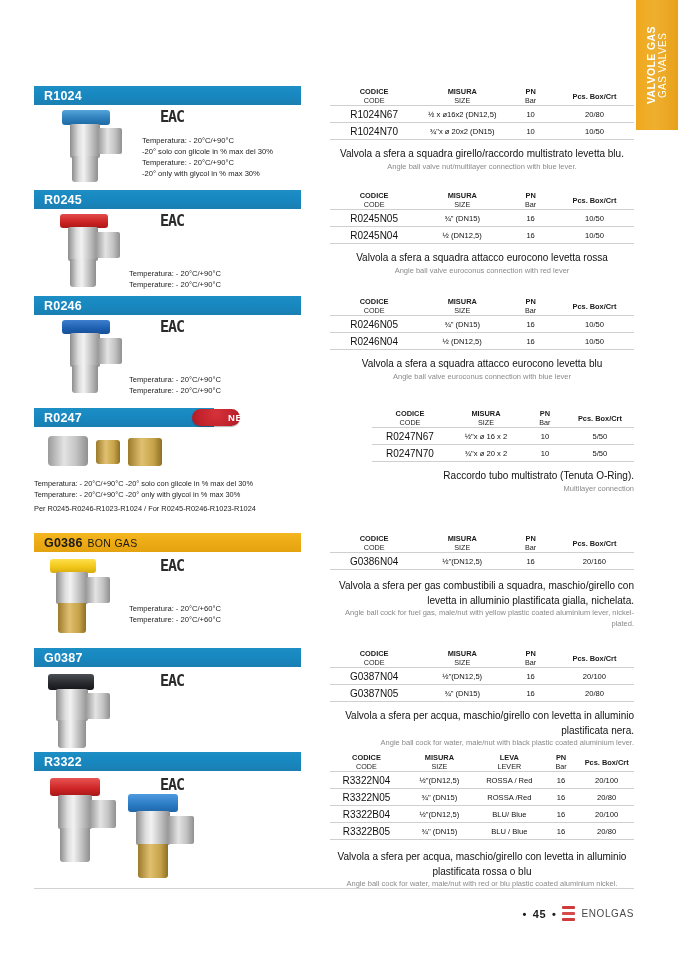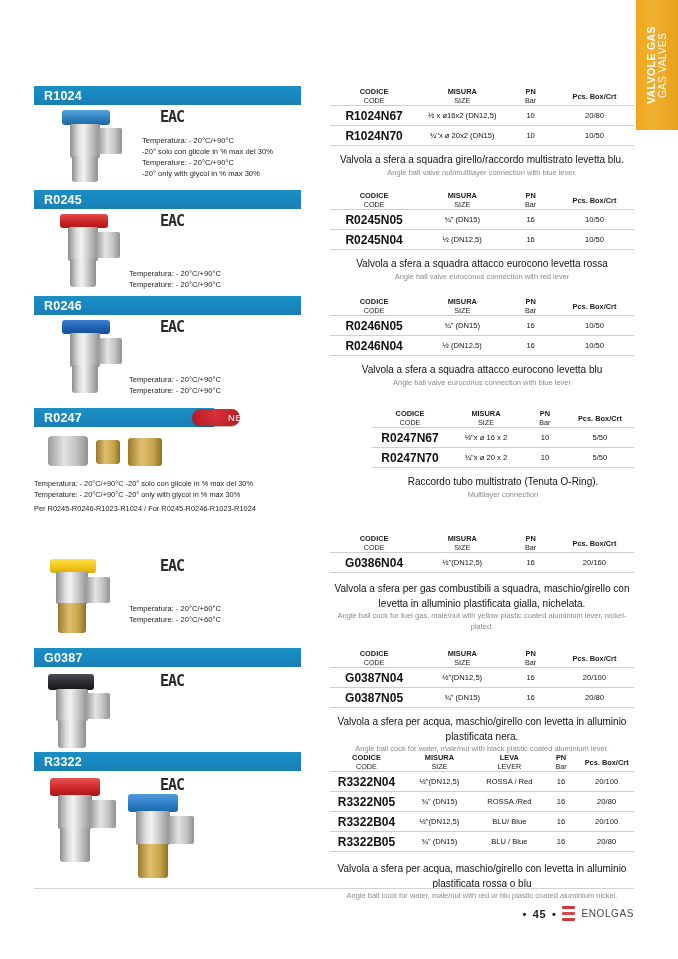--- a/index.html
+++ b/index.html
@@ -47,21 +47,21 @@
     letter-spacing:.2px;
   }
   .bar.blue  { background:linear-gradient(180deg,#1d8fc4 0%,#1787c0 50%,#1b7fb2 100%); width:267px; }
   .bar.amber { background:linear-gradient(180deg,#f4b61f 0%,#ecaa14 55%,#e3a310 100%); width:267px; color:#1a1a1a; }
   .bar .sub { font-weight:normal; font-size:10.5px; margin-left:5px; letter-spacing:.3px; }
 
   .new-badge {
     position:absolute; left:158px; top:1px;
     width:46px; height:17px; border-radius:9px;
     background:radial-gradient(circle at 50% 25%,#d7323a 0%,#c0222c 65%,#a51a24 100%);
-    color:#fff; font-size:9.5px; font-weight:normal;
+    color:#fff; font-size:9.5px; font-weight:bold;
     display:flex; align-items:center; justify-content:center;
     letter-spacing:.6px;
     box-shadow:0 1px 1px rgba(0,0,0,.3);
     padding-left:48px;
   }
   .eac { position:absolute; font-family:"DejaVu Sans Mono", monospace; font-size:15px; color:#2b2b2b; letter-spacing:-1px; font-weight:bold; }
 
   .temp {
     position:absolute;
     font-size:7.6px; color:#1b1b1b; line-height:1.45;
@@ -73,26 +73,26 @@
   table.spec { width:100%; border-collapse:collapse; }
   table.spec th {
     font-size:7.4px; font-weight:bold; color:#1b1b1b;
     padding:1px 0 0 0; text-align:center; line-height:1.25;
   }
   table.spec th .en { display:block; font-weight:normal; font-size:7.2px; }
   table.spec td {
     font-size:7.6px; color:#111; text-align:center;
     padding:2.5px 0; border-top:1px solid #cfcfcf;
   }
-  table.spec td.code { font-weight:bold; font-size:12px; }
+  table.spec td.code { font-weight:normal; font-size:10px; }
   table.spec tbody tr:last-child td { border-bottom:1px solid #cfcfcf; }
   .col-code { width:29%; } .col-size { width:29%; } .col-pn { width:16%; } .col-pcs { width:26%; }
   .col-code4 { width:24%; } .col-size4 { width:24%; } .col-leva4 { width:22%; } .col-pn4 { width:12%; } .col-pcs4 { width:18%; }
 
-  .desc { margin-top:7px; text-align:center; line-height:1.45; }
+  .desc { margin-top:7px; text-align:right; line-height:1.45; }
   .desc .it { font-size:10px; color:#111; display:block; }
   .desc .en { font-size:7.5px; color:#8a8a8a; display:block; }
   .desc.center { text-align:center; }
 
   
   .footer-rule { position:absolute; left:34px; top:888px; width:600px; height:1px; background:#d2d2d2; }
   .footer { position:absolute; right:44px; top:906px; display:flex; align-items:center; gap:6px; }
   .pg-num { font-size:11px; color:#1b1b1b; font-weight:bold; letter-spacing:.5px; }
   .logo-mark { width:13px; height:15px; display:flex; flex-direction:column; justify-content:space-between; }
   .logo-mark i { display:block; height:3px; background:#cf3a3a; border-radius:1px; }
@@ -313,20 +313,24 @@
         </table>
         <div class="desc">
           <span class="it">Raccordo tubo multistrato (Tenuta O-Ring).</span>
           <span class="en">Multilayer connection</span>
         </div>
       </div>
     </div>
 
     <div class="product" style="position:absolute; top:533px; height:110px;">
       <div class="prod-left">
+        <div class="bar amber">
+          <span>G0386</span>
+          <span class="sub">BON GAS</span>
+        </div>
         <div class="eac" style="left:126px; top:24px;">EAC</div>
         <div class="valve" style="left:6px; top:26px; width:90px; height:78px;">
           <div class="v-lever" style="left:10px; top:0px; width:46px; height:14px; background:linear-gradient(180deg,#ffe04a,#f0c518 60%,#d8ac0e);"></div>
           <div class="v-body" style="left:16px; top:13px; width:32px; height:32px;"></div>
           <div class="v-nut" style="left:46px; top:18px; width:24px; height:26px;"></div>
           <div class="v-brass" style="left:18px; top:44px; width:28px; height:30px; border-radius:0 0 3px 3px;"></div>
         </div>
         <div class="temp" style="left:95px; top:70px;">
           <div>Temperatura:  - 20°C/+60°C</div>
           <div>Temperature: - 20°C/+60°C</div>

